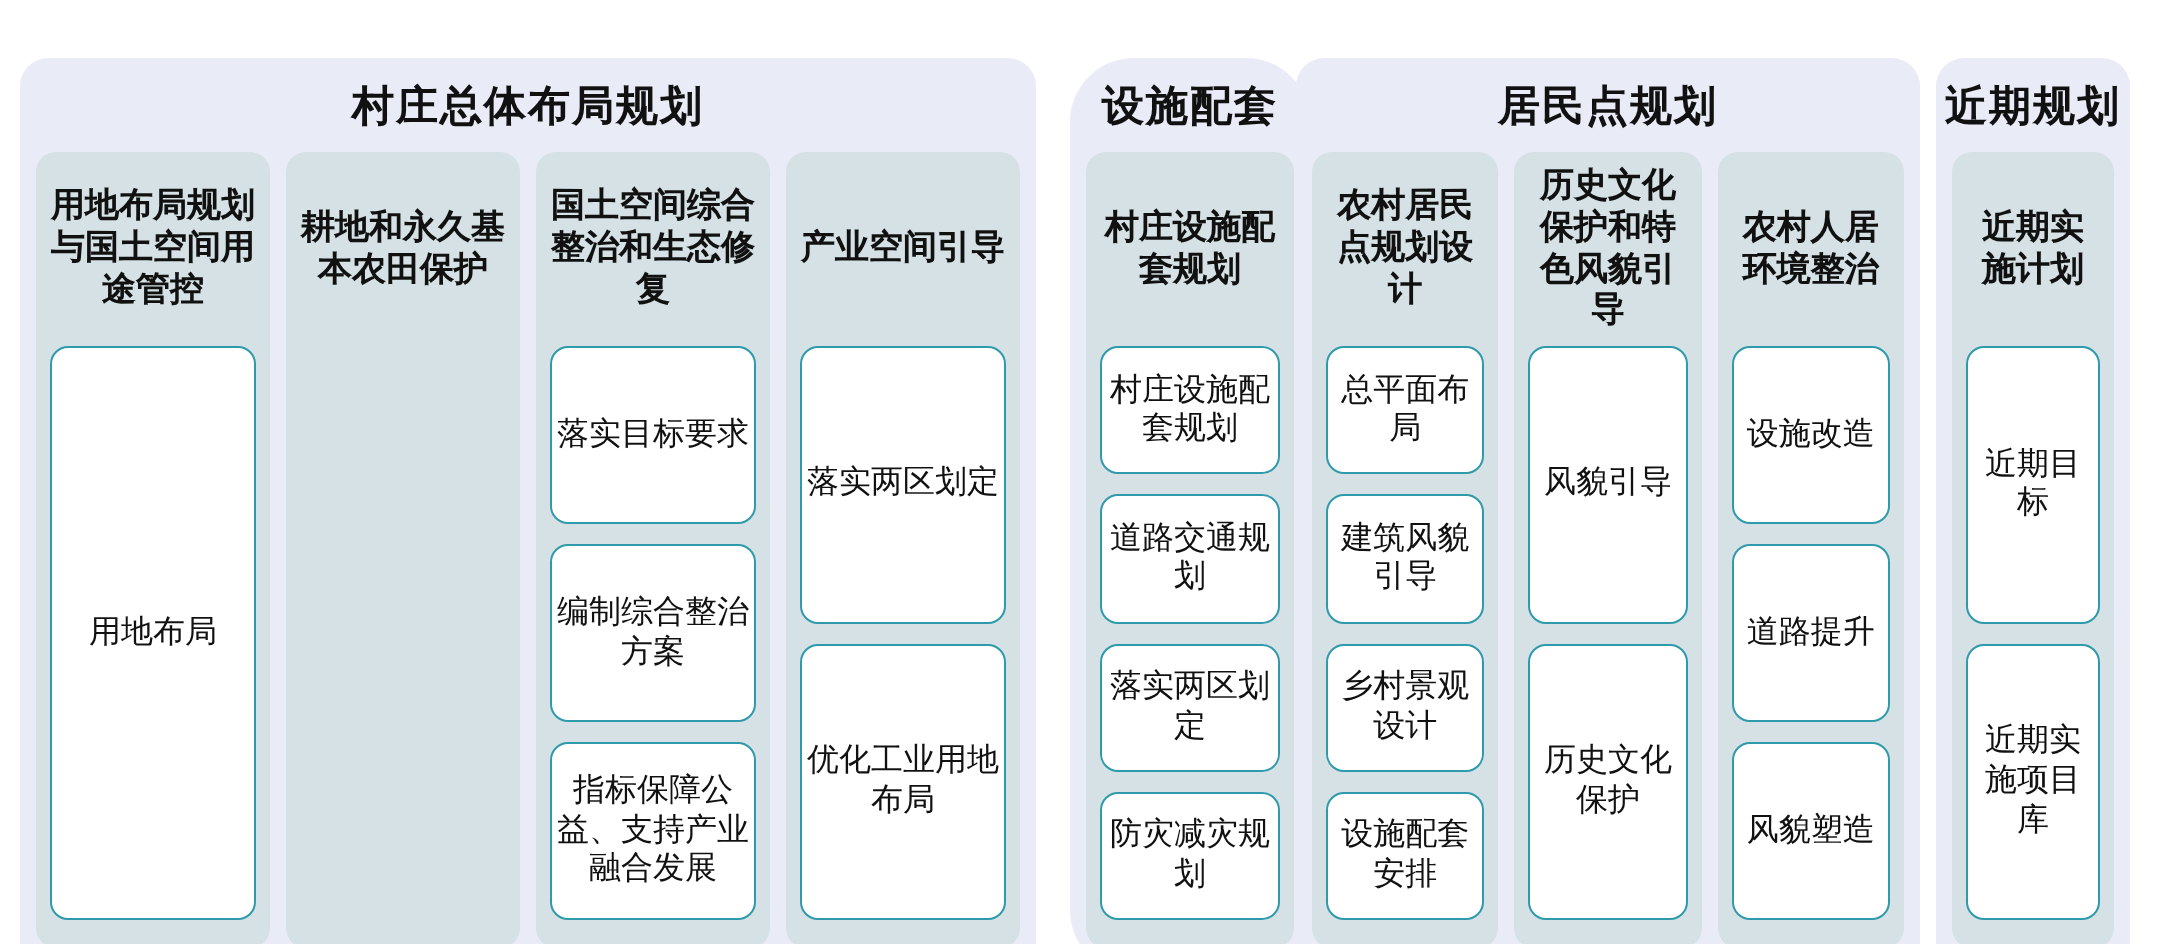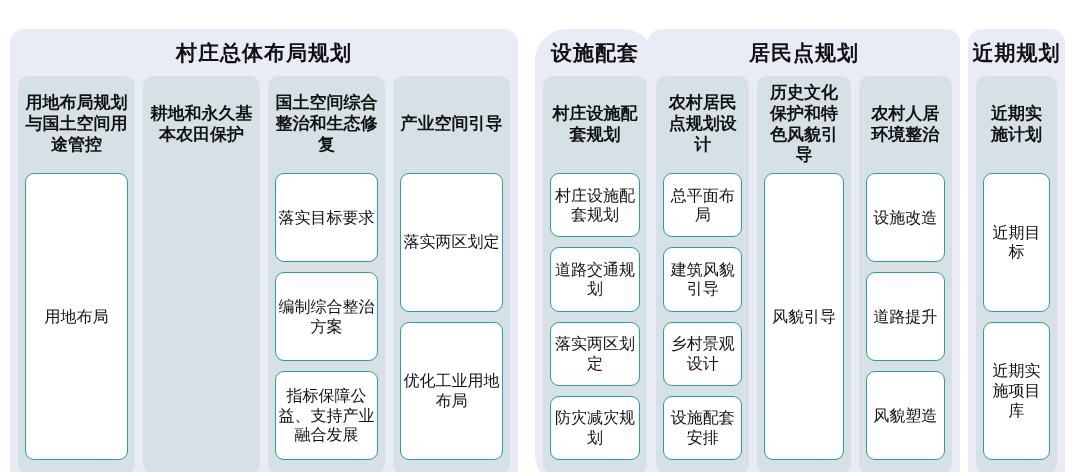--- a/index.html
+++ b/index.html
@@ -144,20 +144,21 @@
             <div class="item">总平面布局</div>
             <div class="item">建筑风貌引导</div>
             <div class="item">乡村景观设计</div>
             <div class="item">设施配套安排</div>
           </div>
         </div>
         <div class="col">
           <div class="col-header">历史文化保护和特色风貌引导</div>
           <div class="col-items">
             <div class="item">风貌引导</div>
+            <div class="item">历史文化保护</div>
           </div>
         </div>
         <div class="col">
           <div class="col-header">农村人居环境整治</div>
           <div class="col-items">
             <div class="item">设施改造</div>
             <div class="item">道路提升</div>
             <div class="item">风貌塑造</div>
           </div>
         </div>

